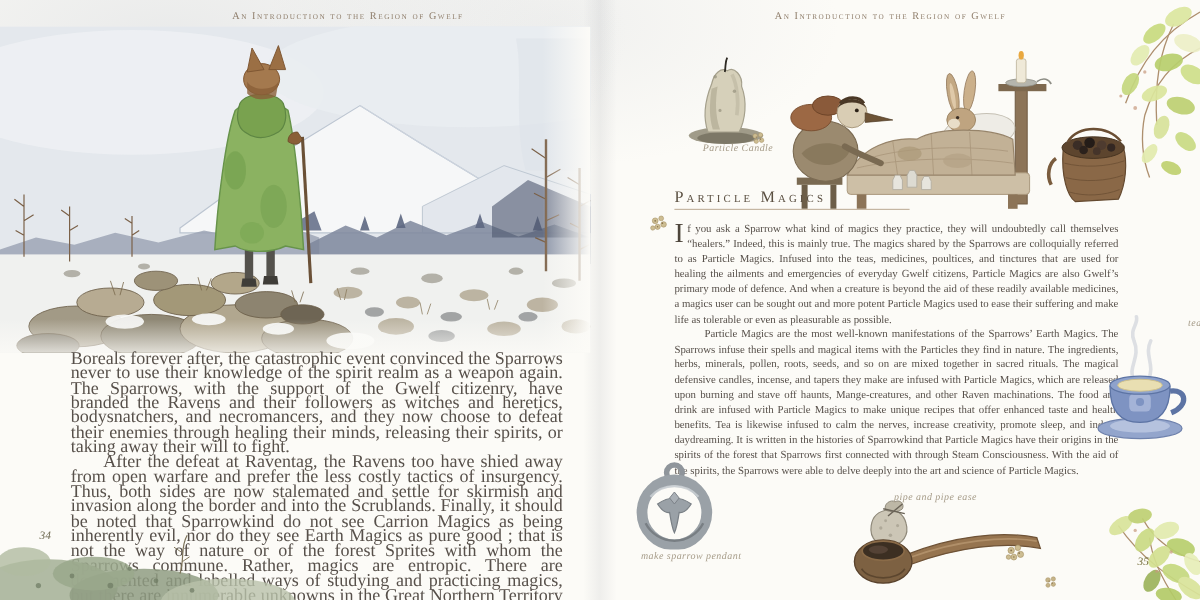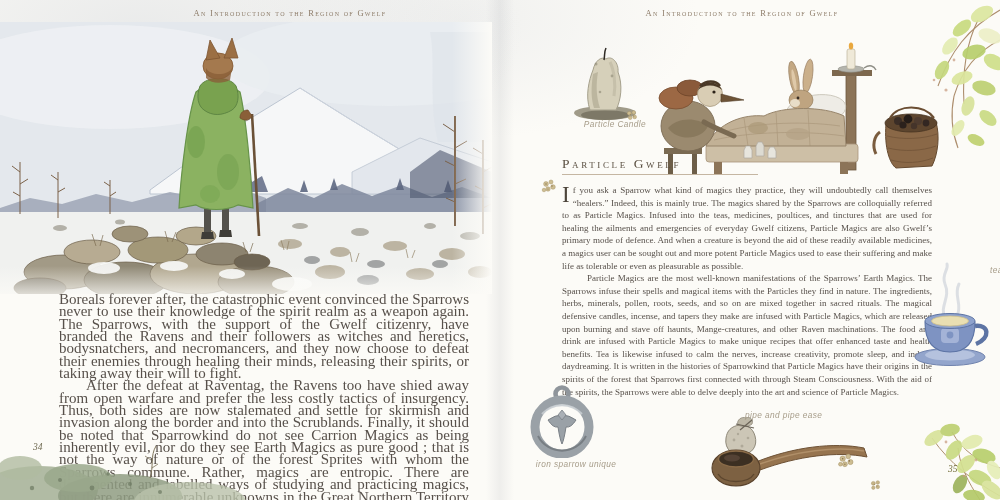--- a/index.html
+++ b/index.html
@@ -29,21 +29,21 @@
   .rp-text{left:562px;top:184px;width:370px;font-size:9.0px;line-height:12.6px;}
   .rp-text p + p{text-indent:25px;margin-top:0;}
   .dropcap{float:left;font-size:23px;line-height:19px;padding:1px 3px 0 0;color:#4d453b;}
   .section-heading{position:absolute;left:562px;top:156px;width:370px;}
   .section-heading h2{
     margin:0;font-weight:normal;font-variant:small-caps;letter-spacing:2.6px;
     font-size:13.5px;color:#5a4f41;
   }
   .heading-rule{width:196px;height:0;border-bottom:1px solid #c5b6a2;margin-top:2px;}
   .hand{
-    position:absolute;font-family:Liberation Sans, sans-serif;font-style:italic;
+    position:absolute;font-family:Liberation Serif, serif;font-style:italic;
     font-size:8.3px;color:#a69c89;letter-spacing:0.4px;white-space:nowrap;
   }
   .cap-candle{left:560px;top:119px;width:110px;text-align:center;}
   .cap-tea{left:990px;top:265px;}
   .cap-pendant{left:518px;top:459px;width:116px;text-align:center;}
   .cap-pipe{left:745px;top:410px;}
   .art{position:absolute;}
   svg{display:block;}
 </style>
 </head>
@@ -313,21 +313,21 @@
           <circle cx="278" cy="87" r="3.4" fill="#332722"></circle>
         <circle cx="255" cy="89" r="3.6" fill="#2b211c"></circle>
           <circle cx="266" cy="90" r="3.2" fill="#45342a"></circle>
       </g>
       <path d="M242 82 C250 68 276 68 286 82" stroke="#6b4e33" stroke-width="2.2" fill="none"></path>
       <path d="M232 96 C226 100 224 110 228 118" stroke="#7a5c3e" stroke-width="3" fill="none"></path>
     </svg>
   </div>
 
   <div class="section-heading">
-    <h2>Particle Gwelf</h2>
+    <h2>Particle Magics</h2>
     <div class="heading-rule"></div>
   </div>
 
   <div class="body-text rp-text">
     <p><span class="dropcap">I</span><span>f you ask a Sparrow what kind of magics they practice, they will undoubtedly call themselves “healers.” Indeed, this is mainly true. The magics shared by the Sparrows are colloquially referred to as Particle Magics. Infused into the teas, medicines, poultices, and tinctures that are used for healing the ailments and emergencies of everyday Gwelf citizens, Particle Magics are also Gwelf’s primary mode of defence. And when a creature is beyond the aid of these readily available medicines, a magics user can be sought out and more potent Particle Magics used to ease their suffering and make life as tolerable or even as pleasurable as possible.</span></p>
     <p>Particle Magics are the most well-known manifestations of the Sparrows’ Earth Magics. The Sparrows infuse their spells and magical items with the Particles they find in nature. The ingredients, herbs, minerals, pollen, roots, seeds, and so on are mixed together in sacred rituals. The magical defensive candles, incense, and tapers they make are infused with Particle Magics, which are released upon burning and stave off haunts, Mange-creatures, and other Raven machinations. The food and drink are infused with Particle Magics to make unique recipes that offer enhanced taste and health benefits. Tea is likewise infused to calm the nerves, increase creativity, promote sleep, and induce daydreaming. It is written in the histories of Sparrowkind that Particle Magics have their origins in the spirits of the forest that Sparrows first connected with through Steam Consciousness. With the aid of the spirits, the Sparrows were able to delve deeply into the art and science of Particle Magics.</p>
   </div>
 
   <div class="art" style="left:905px;top:262px;">
     <svg width="95" height="106" viewBox="0 0 95 106">
@@ -350,21 +350,21 @@
   <div class="art" style="left:520px;top:382px;">
     <svg width="85" height="76" viewBox="0 0 85 76">
       <circle cx="42" cy="12" r="6.5" fill="none" stroke="#8f959b" stroke-width="4.6"></circle>
       <circle cx="42" cy="45" r="27" fill="none" stroke="#9aa1a7" stroke-width="9"></circle>
       <path d="M18 54 A27 27 0 0 0 66 54" fill="none" stroke="#6f757b" stroke-width="2" opacity="0.8"></path>
       <path d="M22 32 A27 27 0 0 1 62 32" fill="none" stroke="#c8cdd2" stroke-width="2" opacity="0.9"></path>
       <path d="M28 38 Q42 28 56 38 Q51 46 46 45 Q44 58 42 62 Q40 58 38 45 Q33 46 28 38 Z" fill="#9aa1a7" stroke="#7a8086" stroke-width="1"></path>
       <path d="M38 33 L42 28 L46 33 L42 38 Z" fill="#aab0b6" stroke="#7a8086" stroke-width="0.8"></path>
     </svg>
   </div>
-  <div class="hand cap-pendant">iron sparrow unique</div>
+  <div class="hand cap-pendant">make sparrow pendant</div>
 
   <div class="art" style="left:716px;top:408px;">
     <svg width="50" height="50" viewBox="0 0 50 50">
       <path d="M10 30 C8 42 18 48 26 47 C36 46 42 38 39 28 C37 20 30 16 24 17 C15 18 11 23 10 30 Z" fill="#ccc6b6" stroke="#8f897a" stroke-width="1"></path>
       <path d="M22 17 C20 12 26 8 30 10 C34 8 38 12 36 16 C33 19 26 19 22 17 Z" fill="#bdb7a6" stroke="#8f897a" stroke-width="0.8"></path>
       <path d="M20 16 L38 20 M36 12 L24 22" stroke="#6b6458" stroke-width="1.2"></path>
       <g fill="#a8a292" opacity="0.8">
         <circle cx="18" cy="32" r="1.4"></circle>
           <circle cx="26" cy="38" r="1.5"></circle>
           <circle cx="32" cy="30" r="1.3"></circle>

